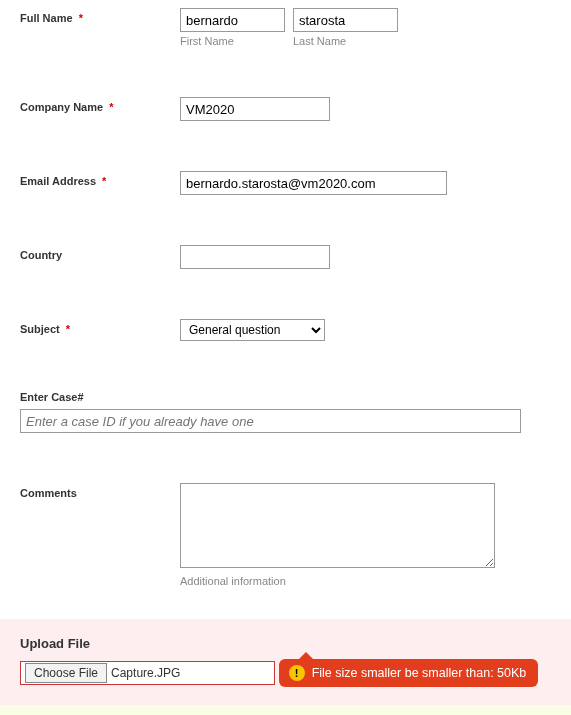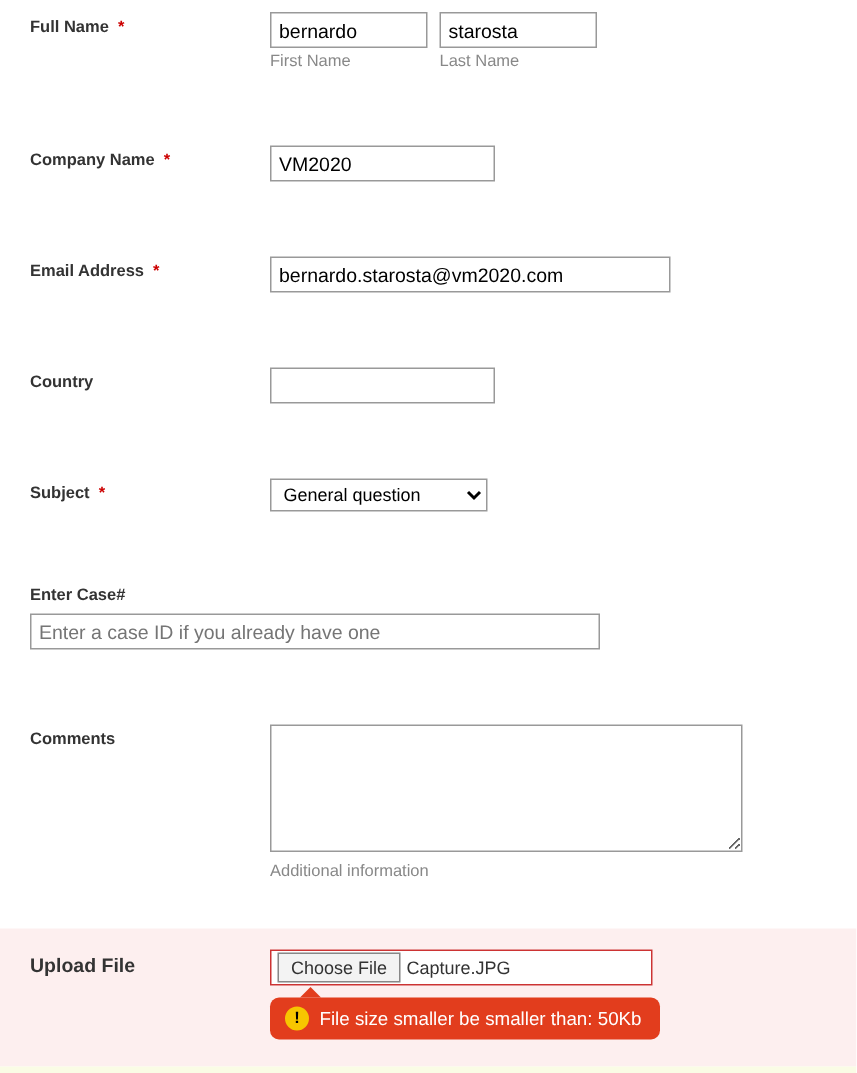--- a/index.html
+++ b/index.html
@@ -10,24 +10,24 @@
 .req { color: #cc0000; margin-left: 3px; }
 input[type="text"] { border: 1px solid #999; padding: 3px 5px; font-size: 13px; height: 24px; font-family: Arial, Helvetica, sans-serif; }
 .name-inputs { display: flex; gap: 8px; }
 .name-group { display: flex; flex-direction: column; }
 .sublabel { font-size: 11px; color: #888; margin-top: 3px; }
 .w-small { width: 105px; }
 .w-med { width: 150px; }
 .w-large { width: 267px; }
 select { border: 1px solid #999; padding: 2px 4px; font-size: 12px; height: 22px; width: 145px; background:#fff; }
 textarea { border: 1px solid #999; width: 315px; height: 85px; padding: 4px; font-family: Arial; font-size: 13px; resize: both; }
-.case-input { width: 380px; padding: 4px 5px; font-size: 14px; color: #ef4444; height: 28px; }
+.case-input { width: 501px; padding: 4px 5px; font-size: 14px; color: #ef4444; height: 28px; font-style: italic; }
 .case-row .label-col { width: auto; padding-top: 0; margin-bottom: 6px; }
 .case-row { flex-direction: column; }
-.upload-section { background: #fdefef; padding: 14px 20px 18px 20px; display: flex; }
+.upload-section { background: #fdefef; padding: 14px 20px 18px 20px; display: flex; flex-direction: column; }
 .upload-label-col { width: 160px; font-weight: bold; color: #333; font-size: 13px; padding-top: 3px; }
 .upload-input-col { flex: 1; }
 .file-box { border: 1px solid #cc3333; background: #fff; display: inline-flex; align-items: center; width: 255px; height: 24px; }
 .choose-btn { border: 1px solid #888; background: #f3f3f3; padding: 2px 8px; font-size: 12px; margin: 1px 4px; cursor: pointer; }
 .file-name { font-size: 12px; color: #333; }
 .error-bubble { position: relative; background: #e23d1d; color: #fff; border-radius: 6px; padding: 6px 12px 6px 10px; margin-top: 8px; display: inline-flex; align-items: center; font-size: 12.5px; }
 .error-bubble::before { content: ""; position: absolute; top: -7px; left: 20px; border-left: 7px solid transparent; border-right: 7px solid transparent; border-bottom: 7px solid #e23d1d; }
 .error-icon { width: 16px; height: 16px; border-radius: 50%; background: #f7c600; color: #000; display: inline-flex; align-items: center; justify-content: center; font-weight: bold; font-size: 11px; margin-right: 7px; }
 .submit-row { background: #fafce5; padding: 24px 20px 30px 180px; }
 .gap-lg { margin-top: 34px; }

